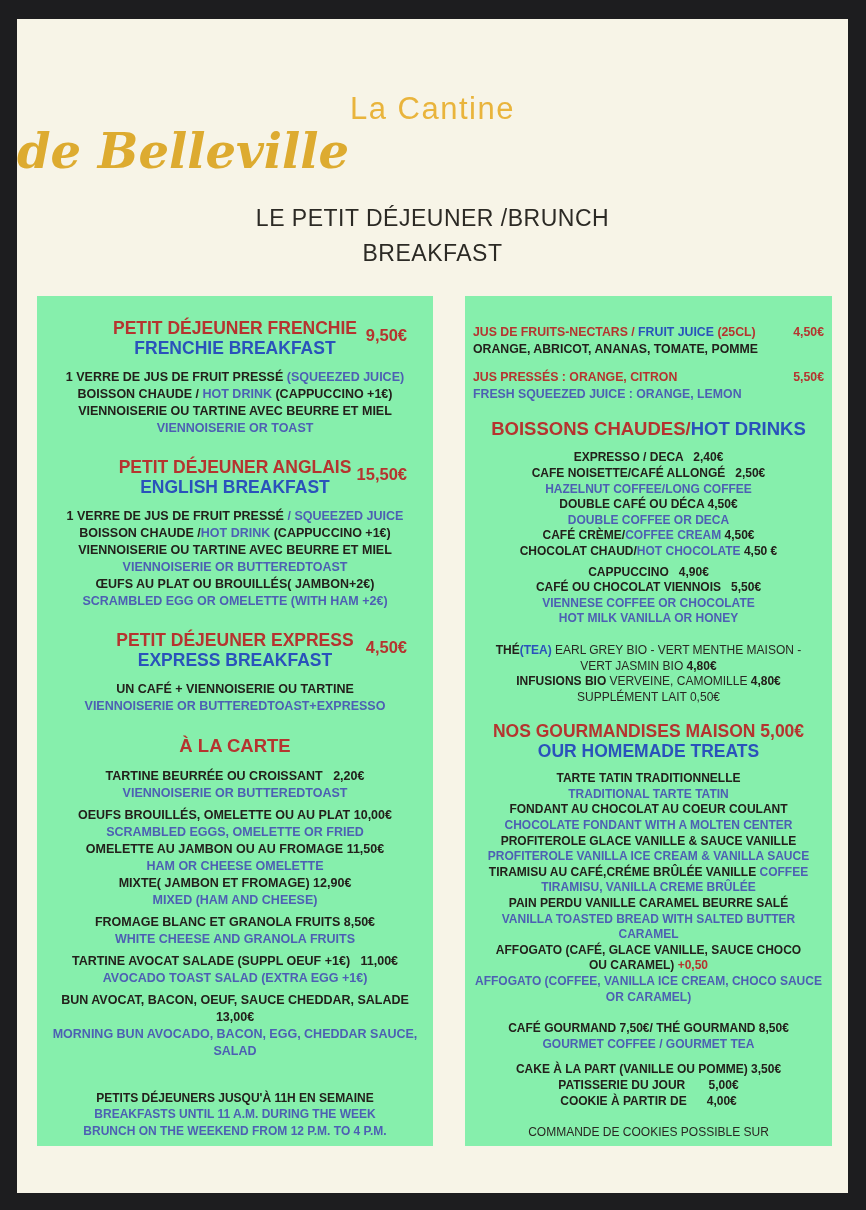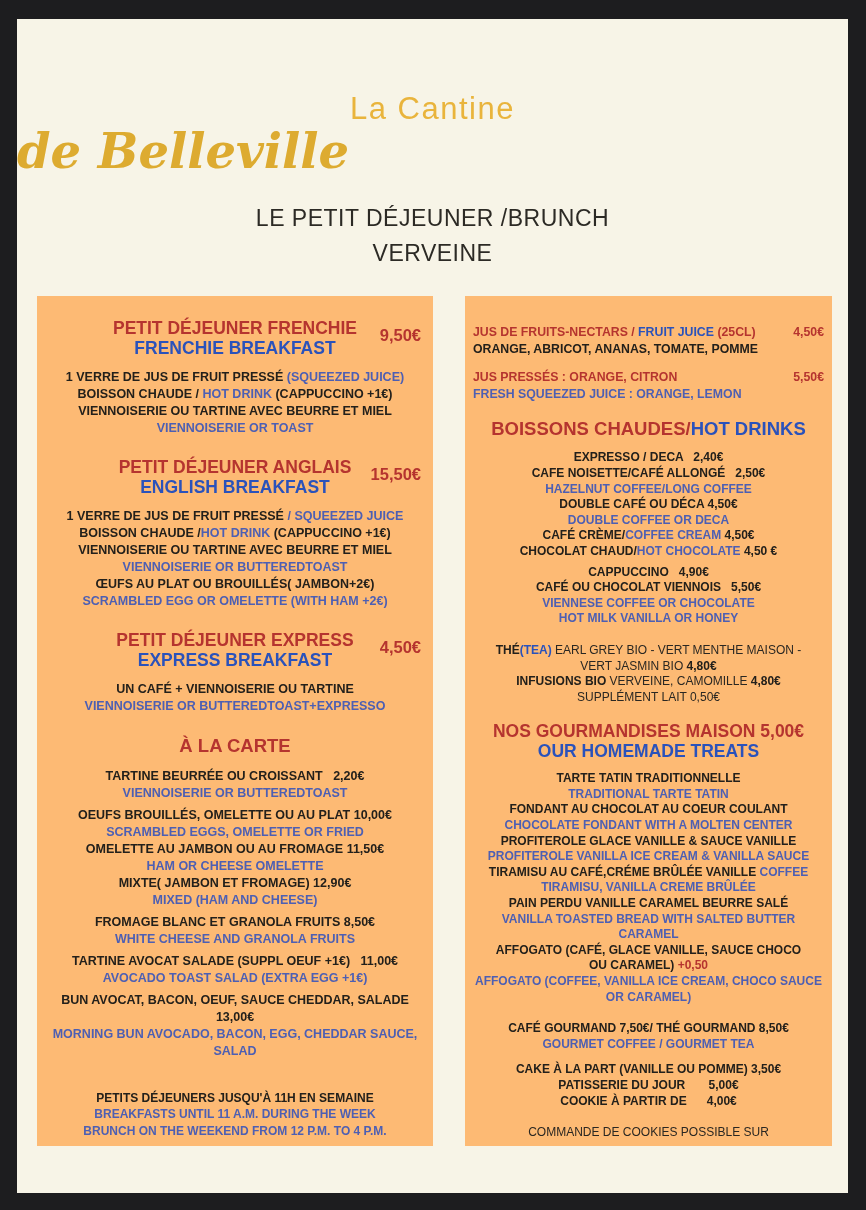--- a/index.html
+++ b/index.html
@@ -27,41 +27,41 @@
   }
   .subtitle {
     margin-top:22px; text-align:center;
     font-size:23px; color:#2c2a25; letter-spacing:0.5px; line-height:1.5;
     font-weight:400;
   }
   .panels {
     display:flex; margin-top:26px;
     padding:0 16px 0 20px; gap:32px; align-items:flex-start;
   }
-  .panel { background:#fdba74; overflow:hidden; }
+  .panel { background:#86efac; overflow:hidden; }
   .panel-left  { width:396px; height:850px; padding:0 10px; }
   .panel-right { width:367px; height:850px; padding:8px 6px; }
 
   .block { text-align:center; }
   .panel > .block:first-child { margin-top:22px; }
   .panel-right > .block:first-child { margin-top:20px; }
   .b-heading2 { position:relative; margin-top:20px; }
   .b-heading1 { margin-top:20px; }
   .b-lines    { margin-top:11px; }
   .b-pricerow { margin-top:12px; }
   .block.spaced { margin-top:18px; }
   .block.footer { margin-top:30px; }
   .panel-right .b-heading1, .panel-right .b-heading2 { margin-top:16px; }
   .panel-right .b-lines { margin-top:10px; }
   .panel-right .block.spaced { margin-top:16px; }
 
   .h2-fr { color:#b5342f; font-weight:700; font-size:17.5px; line-height:20px; }
   .h2-en { color:#2a52bb; font-weight:700; font-size:17.5px; line-height:20px; }
   .h2-price {
-    position:absolute; right:2px; top:8px;
+    position:absolute; right:16px; top:8px;
     color:#b5342f; font-weight:700; font-size:16.5px;
   }
   .h1-line { font-size:18.5px; font-weight:700; line-height:22px; }
 
   .line { font-size:12.5px; line-height:1.36; white-space:pre-wrap; }
   .panel-right .line { font-size:12px; line-height:1.3; }
   .line.gap { margin-top:5px; }
   .sz-sm .line { font-size:12px; }
 
   .s-fr   { color:#23201b; font-weight:700; }
@@ -79,21 +79,21 @@
   .pr-sub { text-align:left; font-size:12.3px; line-height:1.35; padding:0 2px; }
 </style>
 </head>
 <body>
 
 <div class="sheet">
   <div class="brand1">La Cantine</div>
   <div class="brand2">de Belleville</div>
   <div class="subtitle">
     <div>LE PETIT DÉJEUNER /BRUNCH</div>
-    <div>VERVEINE</div>
+    <div>BREAKFAST</div>
   </div>
   <div class="panels">
     <div class="panel panel-left">
         <div class="block b-heading2">
           <div class="h2-fr">PETIT DÉJEUNER FRENCHIE</div>
           <div class="h2-en">FRENCHIE BREAKFAST</div>
           <div class="h2-price">9,50€</div>
         </div>
         <div class="block b-lines">
           <div class="line"><span class="seg s-fr">1 VERRE DE JUS DE FRUIT PRESSÉ </span><span class="seg s-en">(SQUEEZED JUICE)</span></div>

